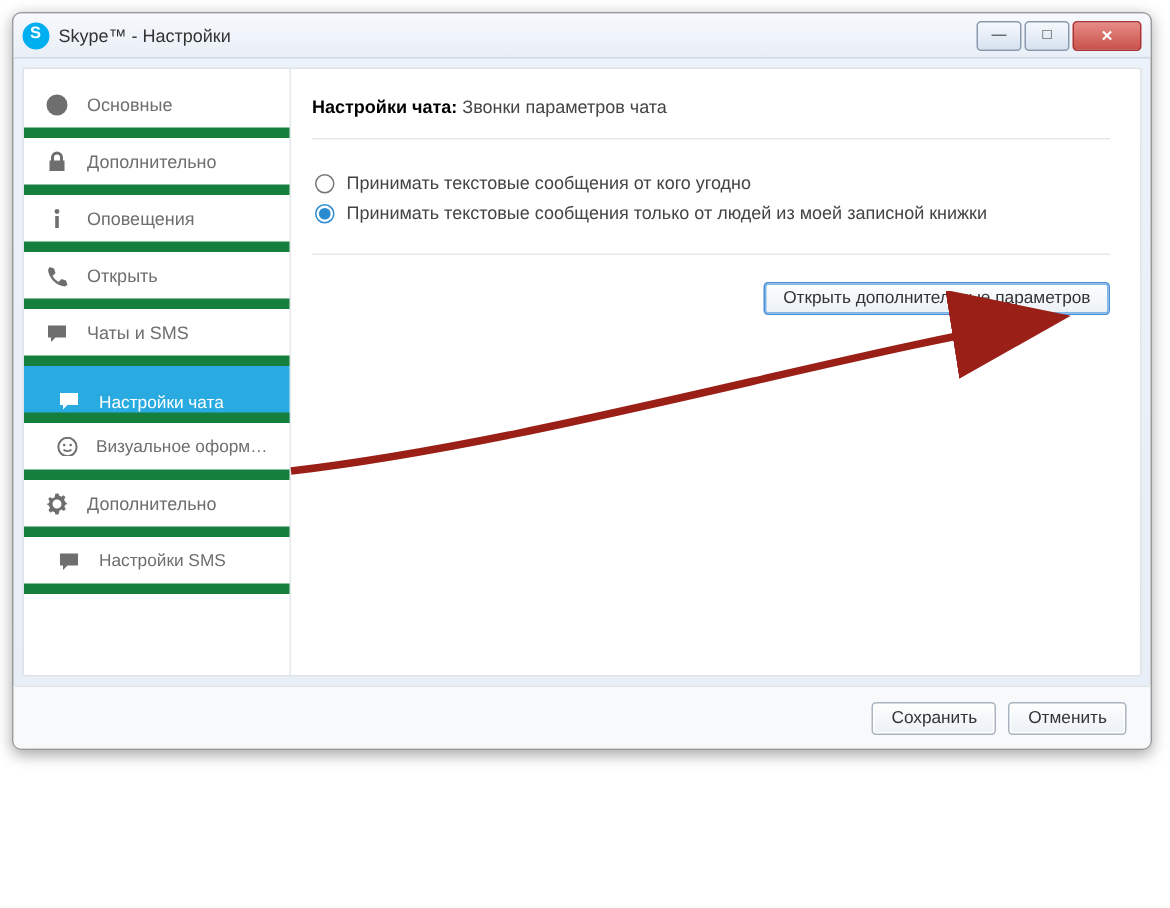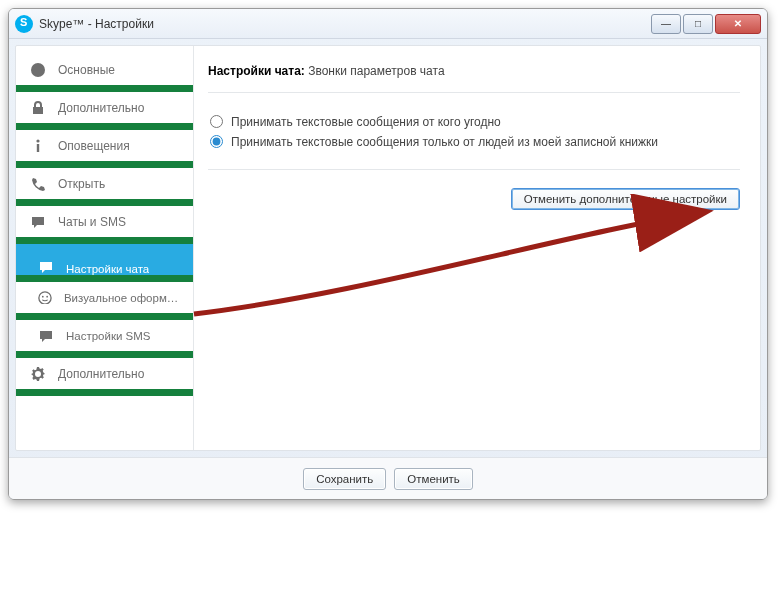--- a/index.html
+++ b/index.html
@@ -47,34 +47,34 @@
   .side-item.selected { background: #29abe2; color: #fff; align-items: flex-end; }
   .side-item .ic { width: 16px; height: 16px; display: inline-flex; align-items:center; justify-content:center; }
   .side-item .ic svg { fill: #6e6e6e; }
   .side-item.selected .ic svg { fill: #fff; }
   .side-item .lbl { white-space: nowrap; overflow: hidden; text-overflow: ellipsis; }
 
   .main { flex: 1; padding: 18px 20px 10px 14px; display:flex; flex-direction:column; position:relative; }
   .pane-heading { font-size: 12px; color: #444; padding-bottom: 14px; border-bottom: 1px solid #e4e7ea; }
   .pane-heading .strong { font-weight: 600; color: #000000; }
   .opt-group { padding: 16px 2px 14px; border-bottom: 1px solid #e4e7ea; }
-  .radio-row { display: flex; align-items: flex-start; gap: 8px; font-size: 12px;
+  .radio-row { display: flex; align-items: center; gap: 8px; font-size: 12px;
     color: #444; margin: 6px 0; }
   .radio-row input { accent-color: #2a8bd0; }
 
   .adv-btn-wrap { display:flex; justify-content:flex-end; padding-top: 18px; }
   .btn {
     border: 1px solid #a9b4c0; border-radius: 3px; font-size: 11.5px; color: #333;
     padding: 4px 12px; background: linear-gradient(to bottom,#fdfefe,#ecf1f6);
     cursor: default; box-shadow: inset 0 0 0 1px #fff;
   }
   .btn.highlight { border-color: #4a90d9; box-shadow: 0 0 0 1px #7fb6e6 inset; }
 
   .footer { height: 42px; border-top: 1px solid #dfe3e8; display:flex;
-    align-items:center; justify-content:center; gap: 8px; padding: 0 16px;
+    align-items:center; justify-content:flex-end; gap: 8px; padding: 0 16px;
     background: #f8f9fb;
   }
 
   .arrow-svg { position:absolute; left: -10px; top: 148px; width: 560px; height: 140px; pointer-events:none; }
 </style>
 </head>
 <body>
 
 <div class="window">
 
@@ -151,36 +151,36 @@
           <svg viewBox="0 0 16 16">
               <circle cx="8" cy="8" r="7" fill="none" stroke="#6e6e6e" stroke-width="1.5"></circle>
               <circle cx="5.5" cy="6.5" r="1"></circle>
               <circle cx="10.5" cy="6.5" r="1"></circle>
               <path d="M5 10c1 1.5 5 1.5 6 0" fill="none" stroke="#6e6e6e" stroke-width="1.3"></path>
             </svg>
         </span>
         <span class="lbl">Визуальное оформлен...</span>
       </div>
 
+      <div class="side-item">
+        <span class="ic">
+          <svg viewBox="0 0 16 16">
+              <path d="M8 5a3 3 0 100 6 3 3 0 000-6zm7 3l-1.5.5-.6 1.5 1 1.3-1.4 1.4-1.3-1-1.5.6L9 15H7l-.5-1.5-1.5-.6-1.3 1L2.3 12l1-1.3-.6-1.5L1 8l1.5-.5.6-1.5-1-1.3L3.5 3.3l1.3 1 1.5-.6L7 1h2l.5 1.5 1.5.6 1.3-1 1.4 1.4-1 1.3.6 1.5z"></path>
+            </svg>
+        </span>
+        <span class="lbl">Дополнительно</span>
+      </div>
+
       <div class="side-item sub">
         <span class="ic">
           <svg viewBox="0 0 16 16">
               <path d="M2 3h12v8H7l-3 3v-3H2z"></path>
             </svg>
         </span>
         <span class="lbl">Настройки SMS</span>
-      </div>
-
-      <div class="side-item">
-        <span class="ic">
-          <svg viewBox="0 0 16 16">
-              <path d="M8 5a3 3 0 100 6 3 3 0 000-6zm7 3l-1.5.5-.6 1.5 1 1.3-1.4 1.4-1.3-1-1.5.6L9 15H7l-.5-1.5-1.5-.6-1.3 1L2.3 12l1-1.3-.6-1.5L1 8l1.5-.5.6-1.5-1-1.3L3.5 3.3l1.3 1 1.5-.6L7 1h2l.5 1.5 1.5.6 1.3-1 1.4 1.4-1 1.3.6 1.5z"></path>
-            </svg>
-        </span>
-        <span class="lbl">Дополнительно</span>
       </div>
 
     </div>
 
     <div class="main">
 
       <div class="pane-heading">
         <span class="strong">Настройки чата:</span><span> Звонки параметров чата</span>
       </div>
 
@@ -189,21 +189,21 @@
           <input type="radio" name="recv" style="">
           <span>Принимать текстовые сообщения от кого угодно</span>
         </label>
         <label class="radio-row">
           <input type="radio" name="recv" checked="" style="">
           <span>Принимать текстовые сообщения только от людей из моей записной книжки</span>
         </label>
       </div>
 
       <div class="adv-btn-wrap">
-        <button class="btn highlight">Отменить дополнительные настройки</button>
+        <button class="btn highlight">Открыть дополнительные параметров</button>
       </div>
 
       <svg class="arrow-svg" viewBox="0 0 560 140">
         <defs>
           <marker id="ah" markerWidth="16" markerHeight="12" refX="14" refY="6" orient="auto">
             <path d="M0,0 L16,6 L0,12 z" fill="#9a1f17"></path>
           </marker>
         </defs>
         <path d="M10,120 C180,100 380,40 520,18" stroke="#9a1f17" stroke-width="5" fill="none" marker-end="url(#ah)"></path>
       </svg>

